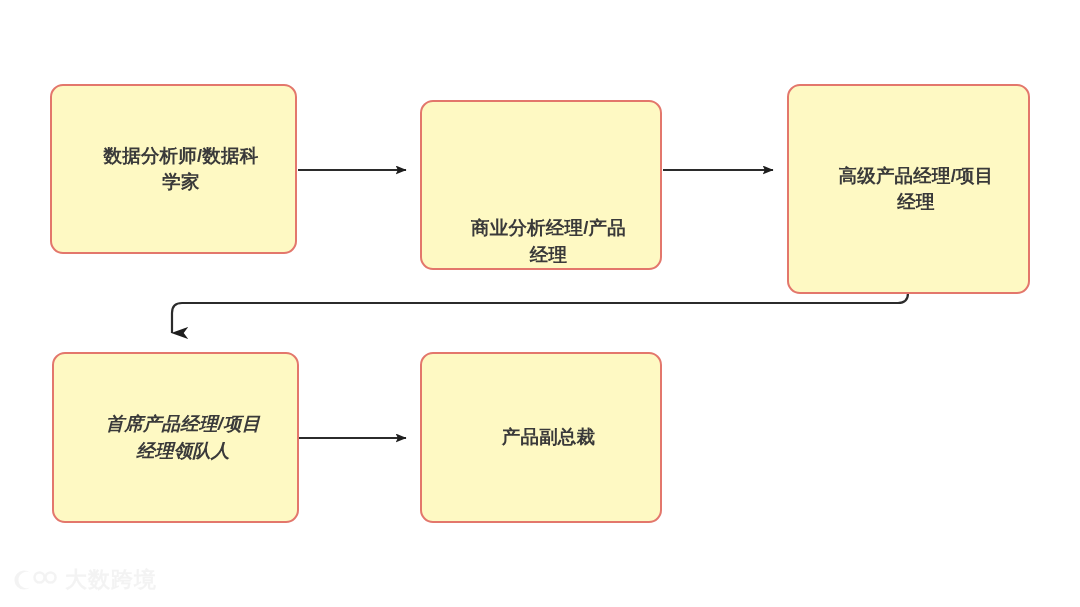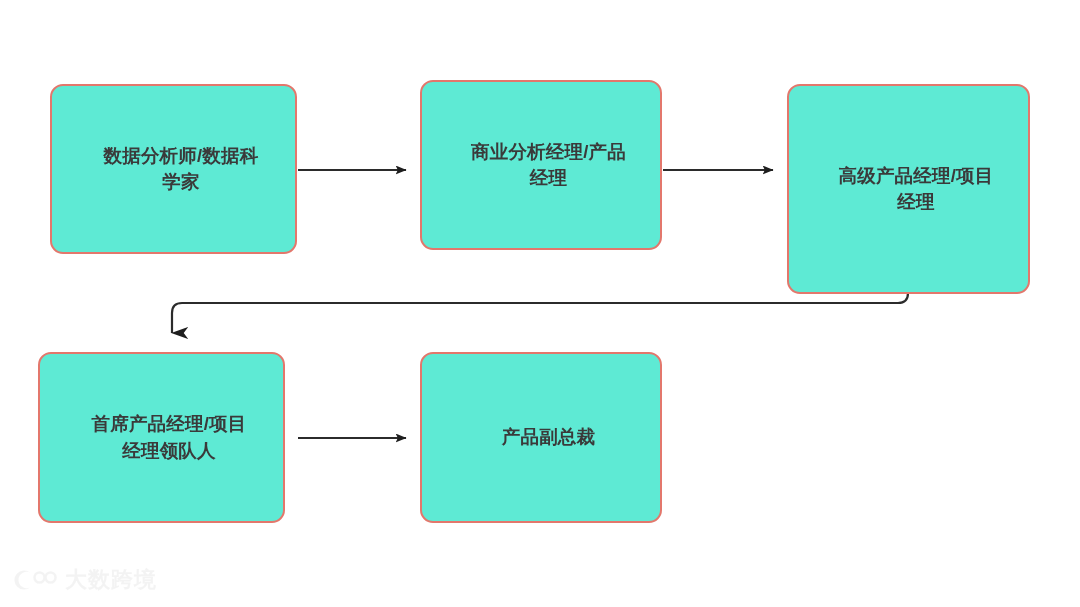--- a/index.html
+++ b/index.html
@@ -17,45 +17,45 @@
   #canvas {
     position: absolute;
     left: 0;
     top: 0;
     width: 1080px;
     height: 607px;
   }
   .node {
     position: absolute;
     box-sizing: border-box;
-    background: #5eead4;
+    background: #fef9c3;
     border: 2.4px solid #e3776c;
     border-radius: 13px;
     display: flex;
     align-items: center;
     justify-content: center;
     z-index: 2;
     padding-left: 15px;
   }
   .node-label {
     font-size: 18.5px;
     font-weight: bold;
     color: #3a3a3a;
     text-align: center;
     line-height: 1.42;
     letter-spacing: 0.2px;
     padding: 0 14px;
     white-space: pre-line;
   }
   
   #node-analyst   { left: 50px;  top: 84px;  width: 247px; height: 170px; }
-  #node-ba-pm     { left: 420px; top: 80px;  width: 242px; height: 170px; }
+  #node-ba-pm     { left: 420px; top: 100px;  width: 242px; height: 170px; align-items: flex-end; }
   #node-senior-pm { left: 787px; top: 84px;  width: 243px; height: 210px; }
   
-  #node-principal { left: 38px;  top: 352px; width: 247px; height: 171px; }
+  #node-principal { left: 52px;  top: 352px; width: 247px; height: 171px; font-style: italic; }
   #node-vp        { left: 420px; top: 352px; width: 242px; height: 171px; }
 
   #edges {
     position: absolute;
     left: 0;
     top: 0;
     width: 1080px;
     height: 607px;
     z-index: 1;
     pointer-events: none;

